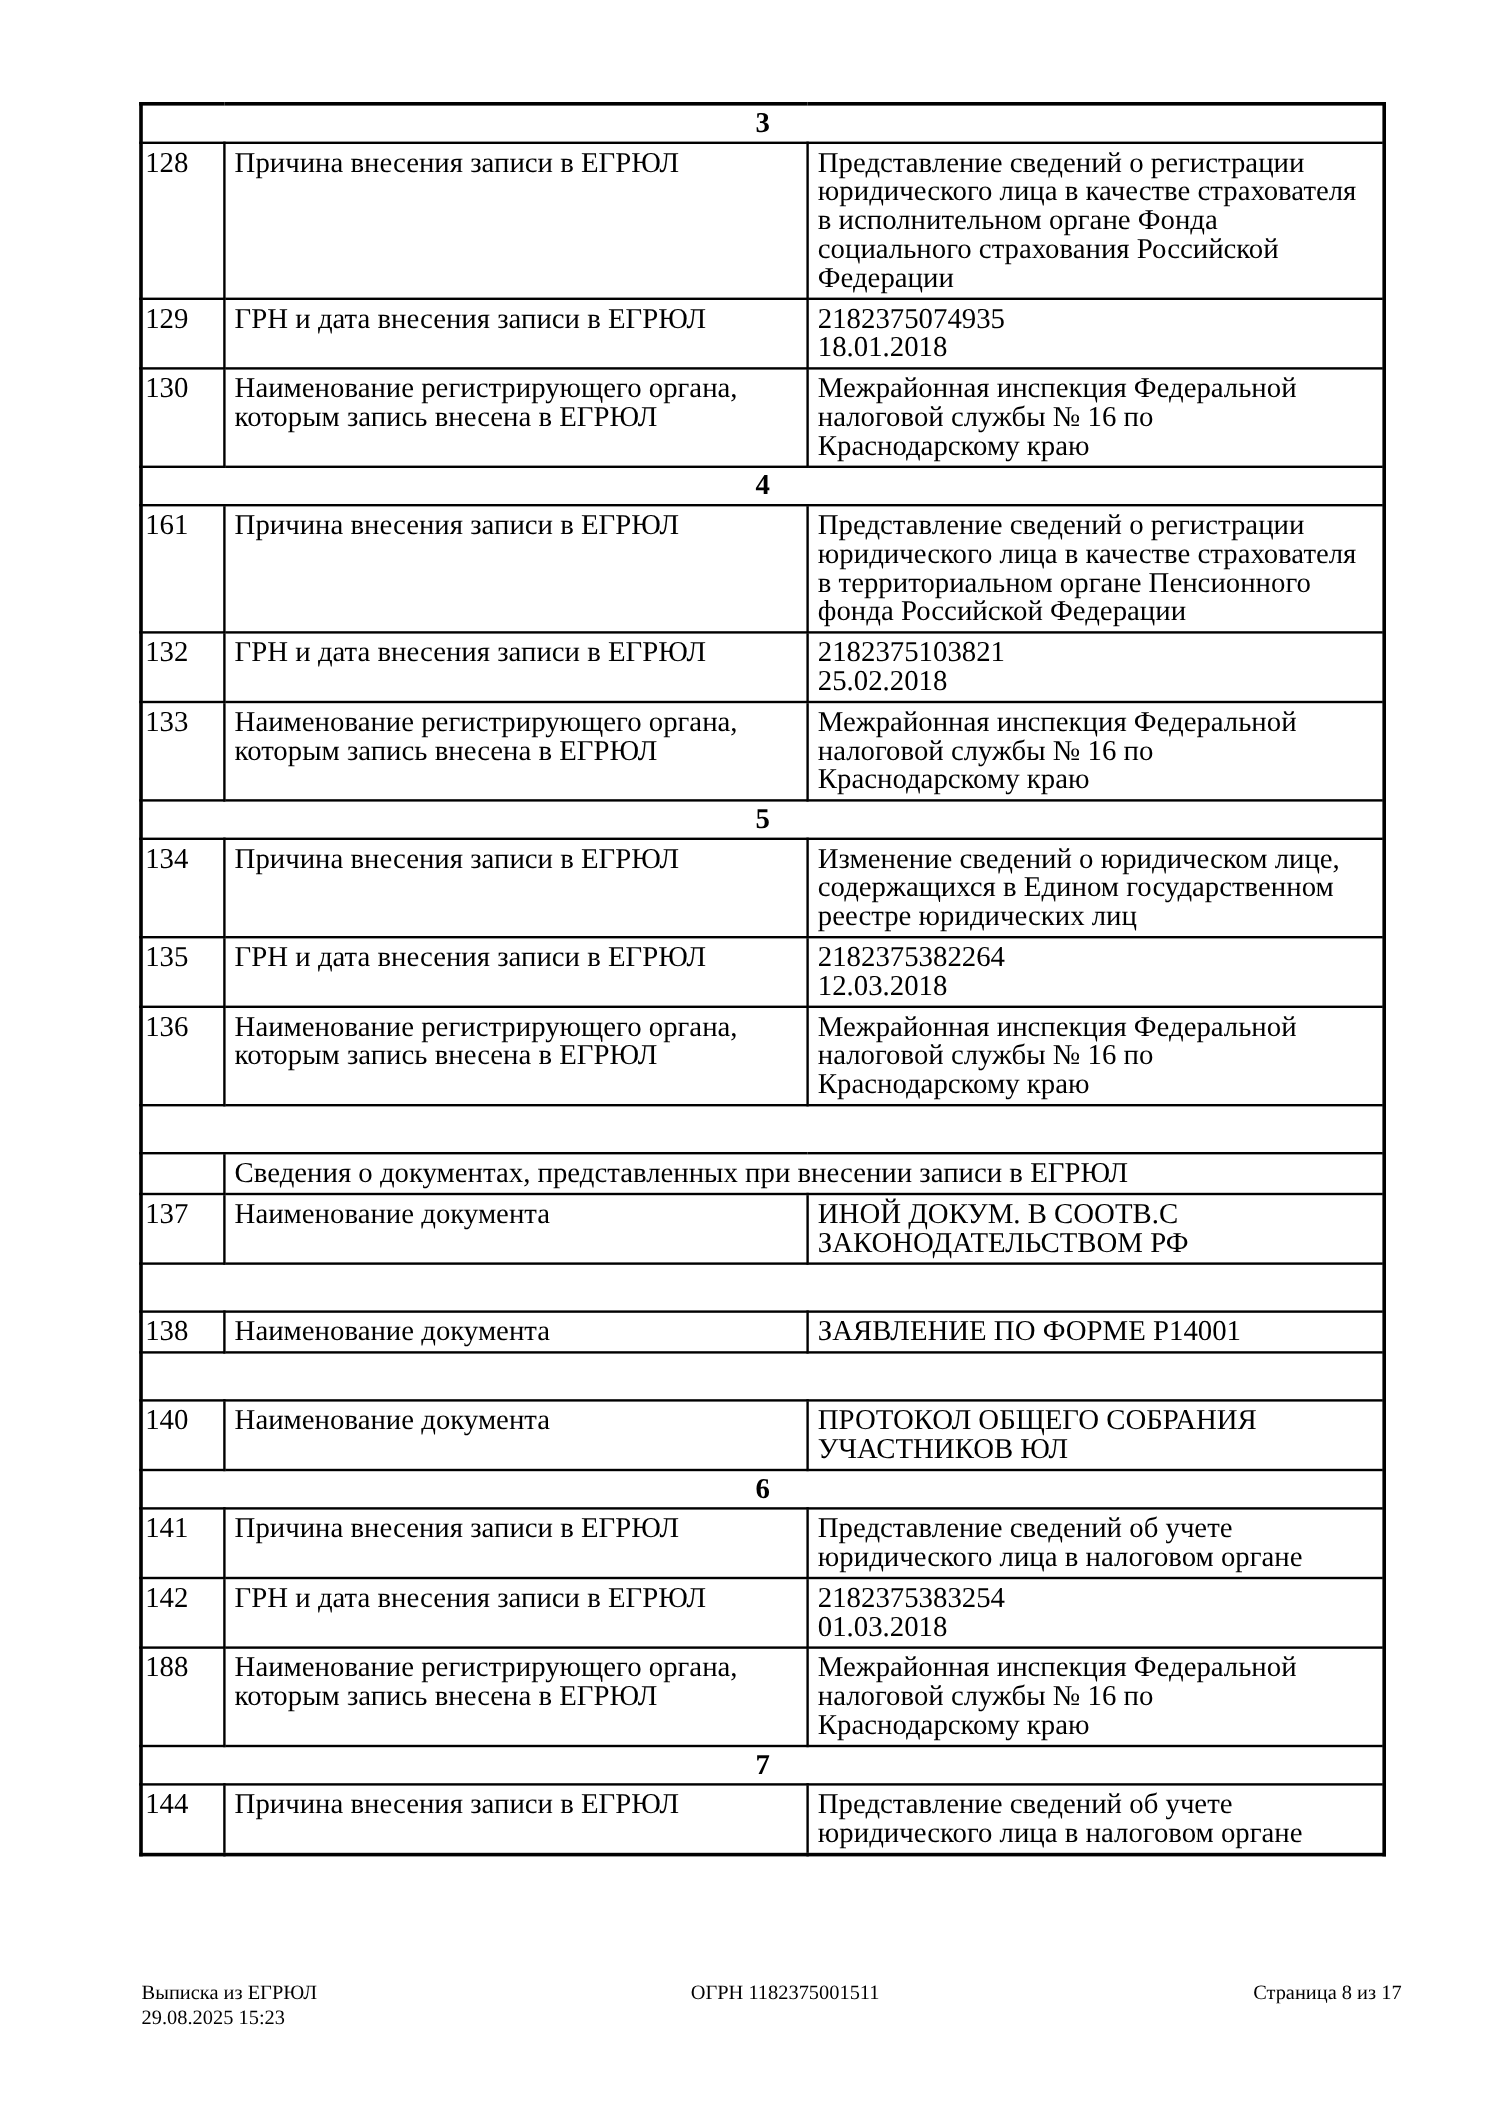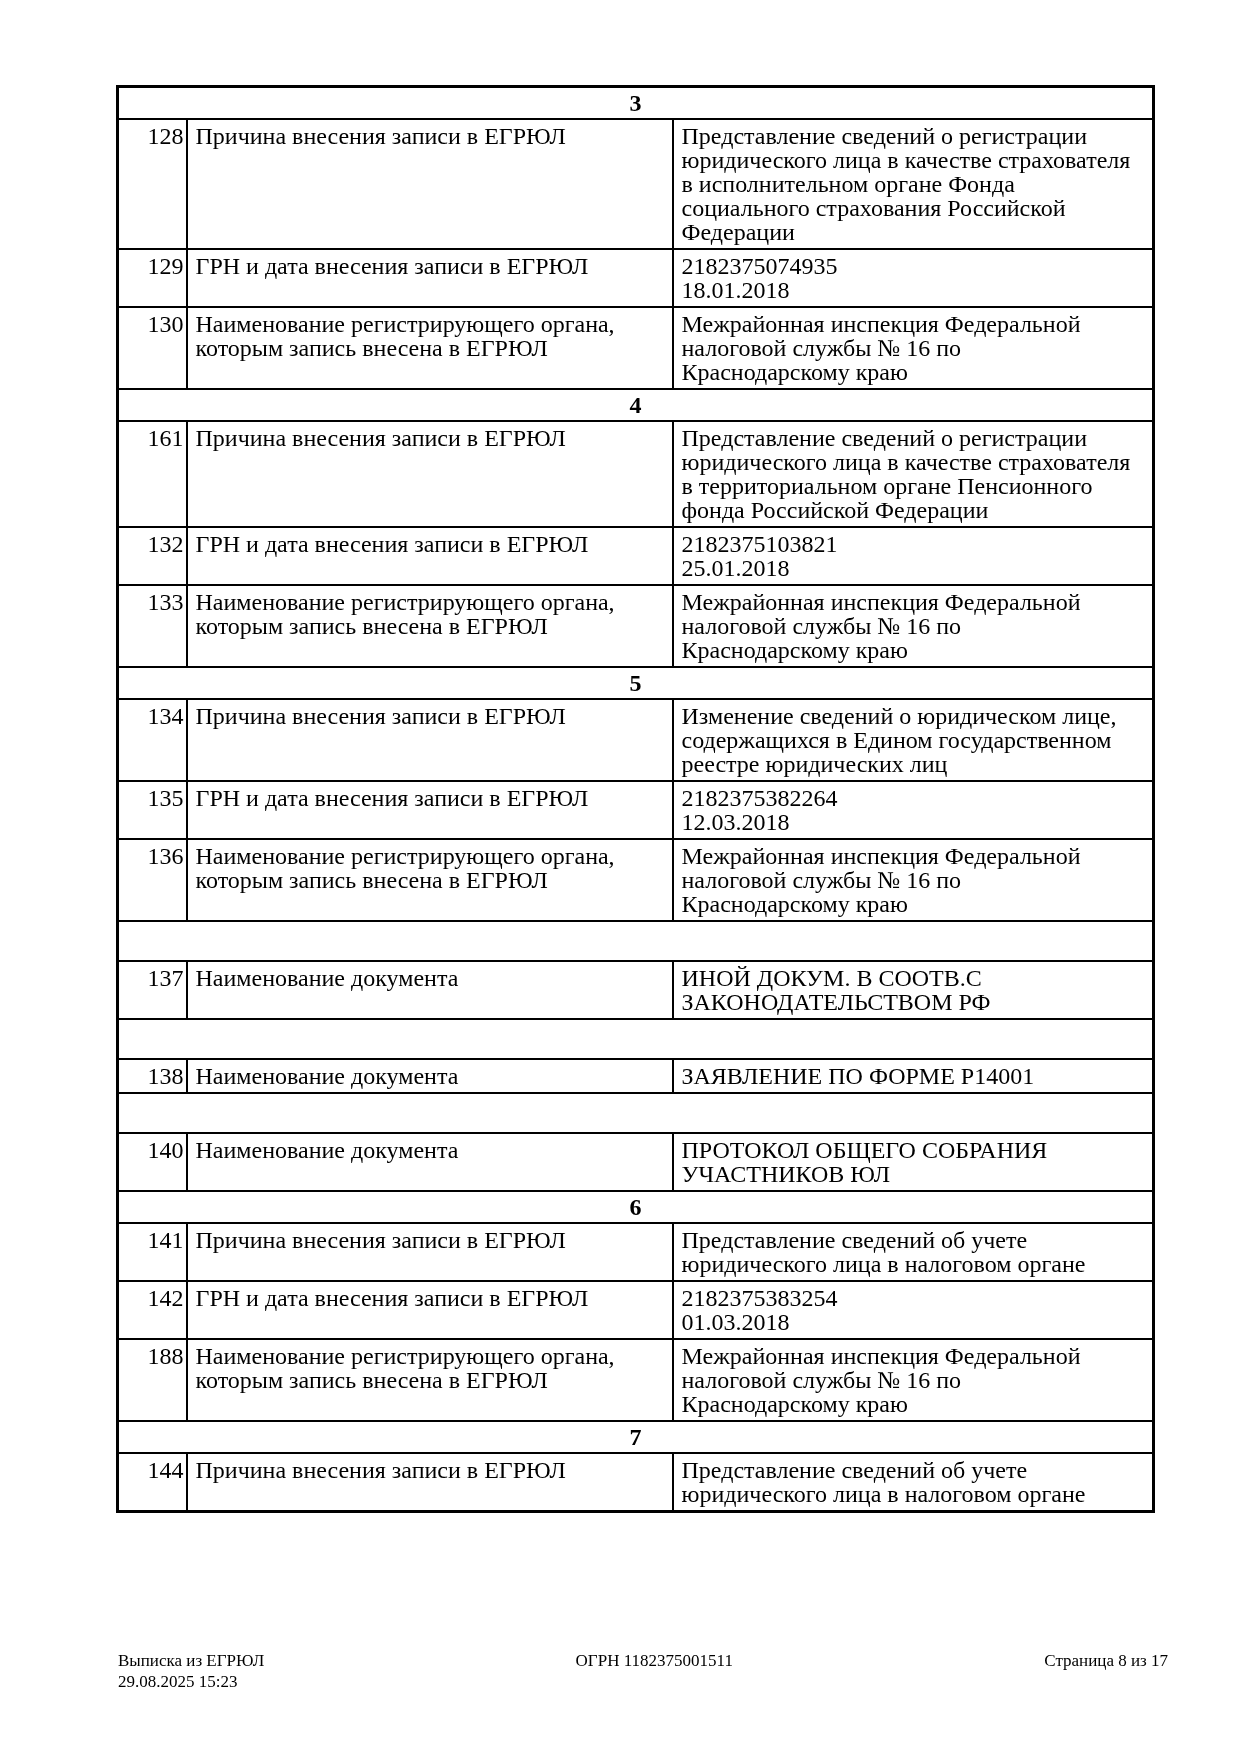--- a/index.html
+++ b/index.html
@@ -18,21 +18,21 @@
   col.c-label{width:486px;}
   col.c-value{width:481px;}
   td{
     border:2px solid #000;
     vertical-align:top;
     font-size:24px;line-height:24px;
     padding:4px 8px;
     white-space:pre-line;
     word-wrap:break-word;
   }
-  td.num{text-align:right;padding-left:2px;padding-right:2px;font-family:Liberation Serif, serif;}
+  td.num{text-align:left;padding-left:2px;padding-right:2px;font-family:Liberation Serif, serif;}
   td.section{
     text-align:center;font-weight:bold;padding:3px 8px;
     white-space:normal;
   }
   td.spacer{height:38px;padding:0;}
   td.subh{white-space:normal;}
   .footer{
     position:absolute;left:118px;right:72px;top:1650px;
     display:flex;justify-content:space-between;
     font-size:17px;line-height:21px;
@@ -87,21 +87,21 @@
           <td class="label">Причина внесения записи в ЕГРЮЛ</td>
           <td class="value">Представление сведений о регистрации
 юридического лица в качестве страхователя
 в территориальном органе Пенсионного
 фонда Российской Федерации</td>
         </tr>
         <tr>
           <td class="num">132</td>
           <td class="label">ГРН и дата внесения записи в ЕГРЮЛ</td>
           <td class="value">2182375103821
-25.01.2018</td>
+25.02.2018</td>
         </tr>
         <tr>
           <td class="num">133</td>
           <td class="label">Наименование регистрирующего органа,
 которым запись внесена в ЕГРЮЛ</td>
           <td class="value">Межрайонная инспекция Федеральной
 налоговой службы № 16 по
 Краснодарскому краю</td>
         </tr>
         <tr>
@@ -123,20 +123,24 @@
         <tr>
           <td class="num">136</td>
           <td class="label">Наименование регистрирующего органа,
 которым запись внесена в ЕГРЮЛ</td>
           <td class="value">Межрайонная инспекция Федеральной
 налоговой службы № 16 по
 Краснодарскому краю</td>
         </tr>
         <tr>
           <td class="spacer" colspan="3"></td>
+        </tr>
+        <tr>
+          <td class="num"></td>
+          <td class="subh" colspan="2">Сведения о документах, представленных при внесении записи в ЕГРЮЛ</td>
         </tr>
         <tr>
           <td class="num">137</td>
           <td class="label">Наименование документа</td>
           <td class="value">ИНОЙ ДОКУМ. В СООТВ.С
 ЗАКОНОДАТЕЛЬСТВОМ РФ</td>
         </tr>
         <tr>
           <td class="spacer" colspan="3"></td>
         </tr>

